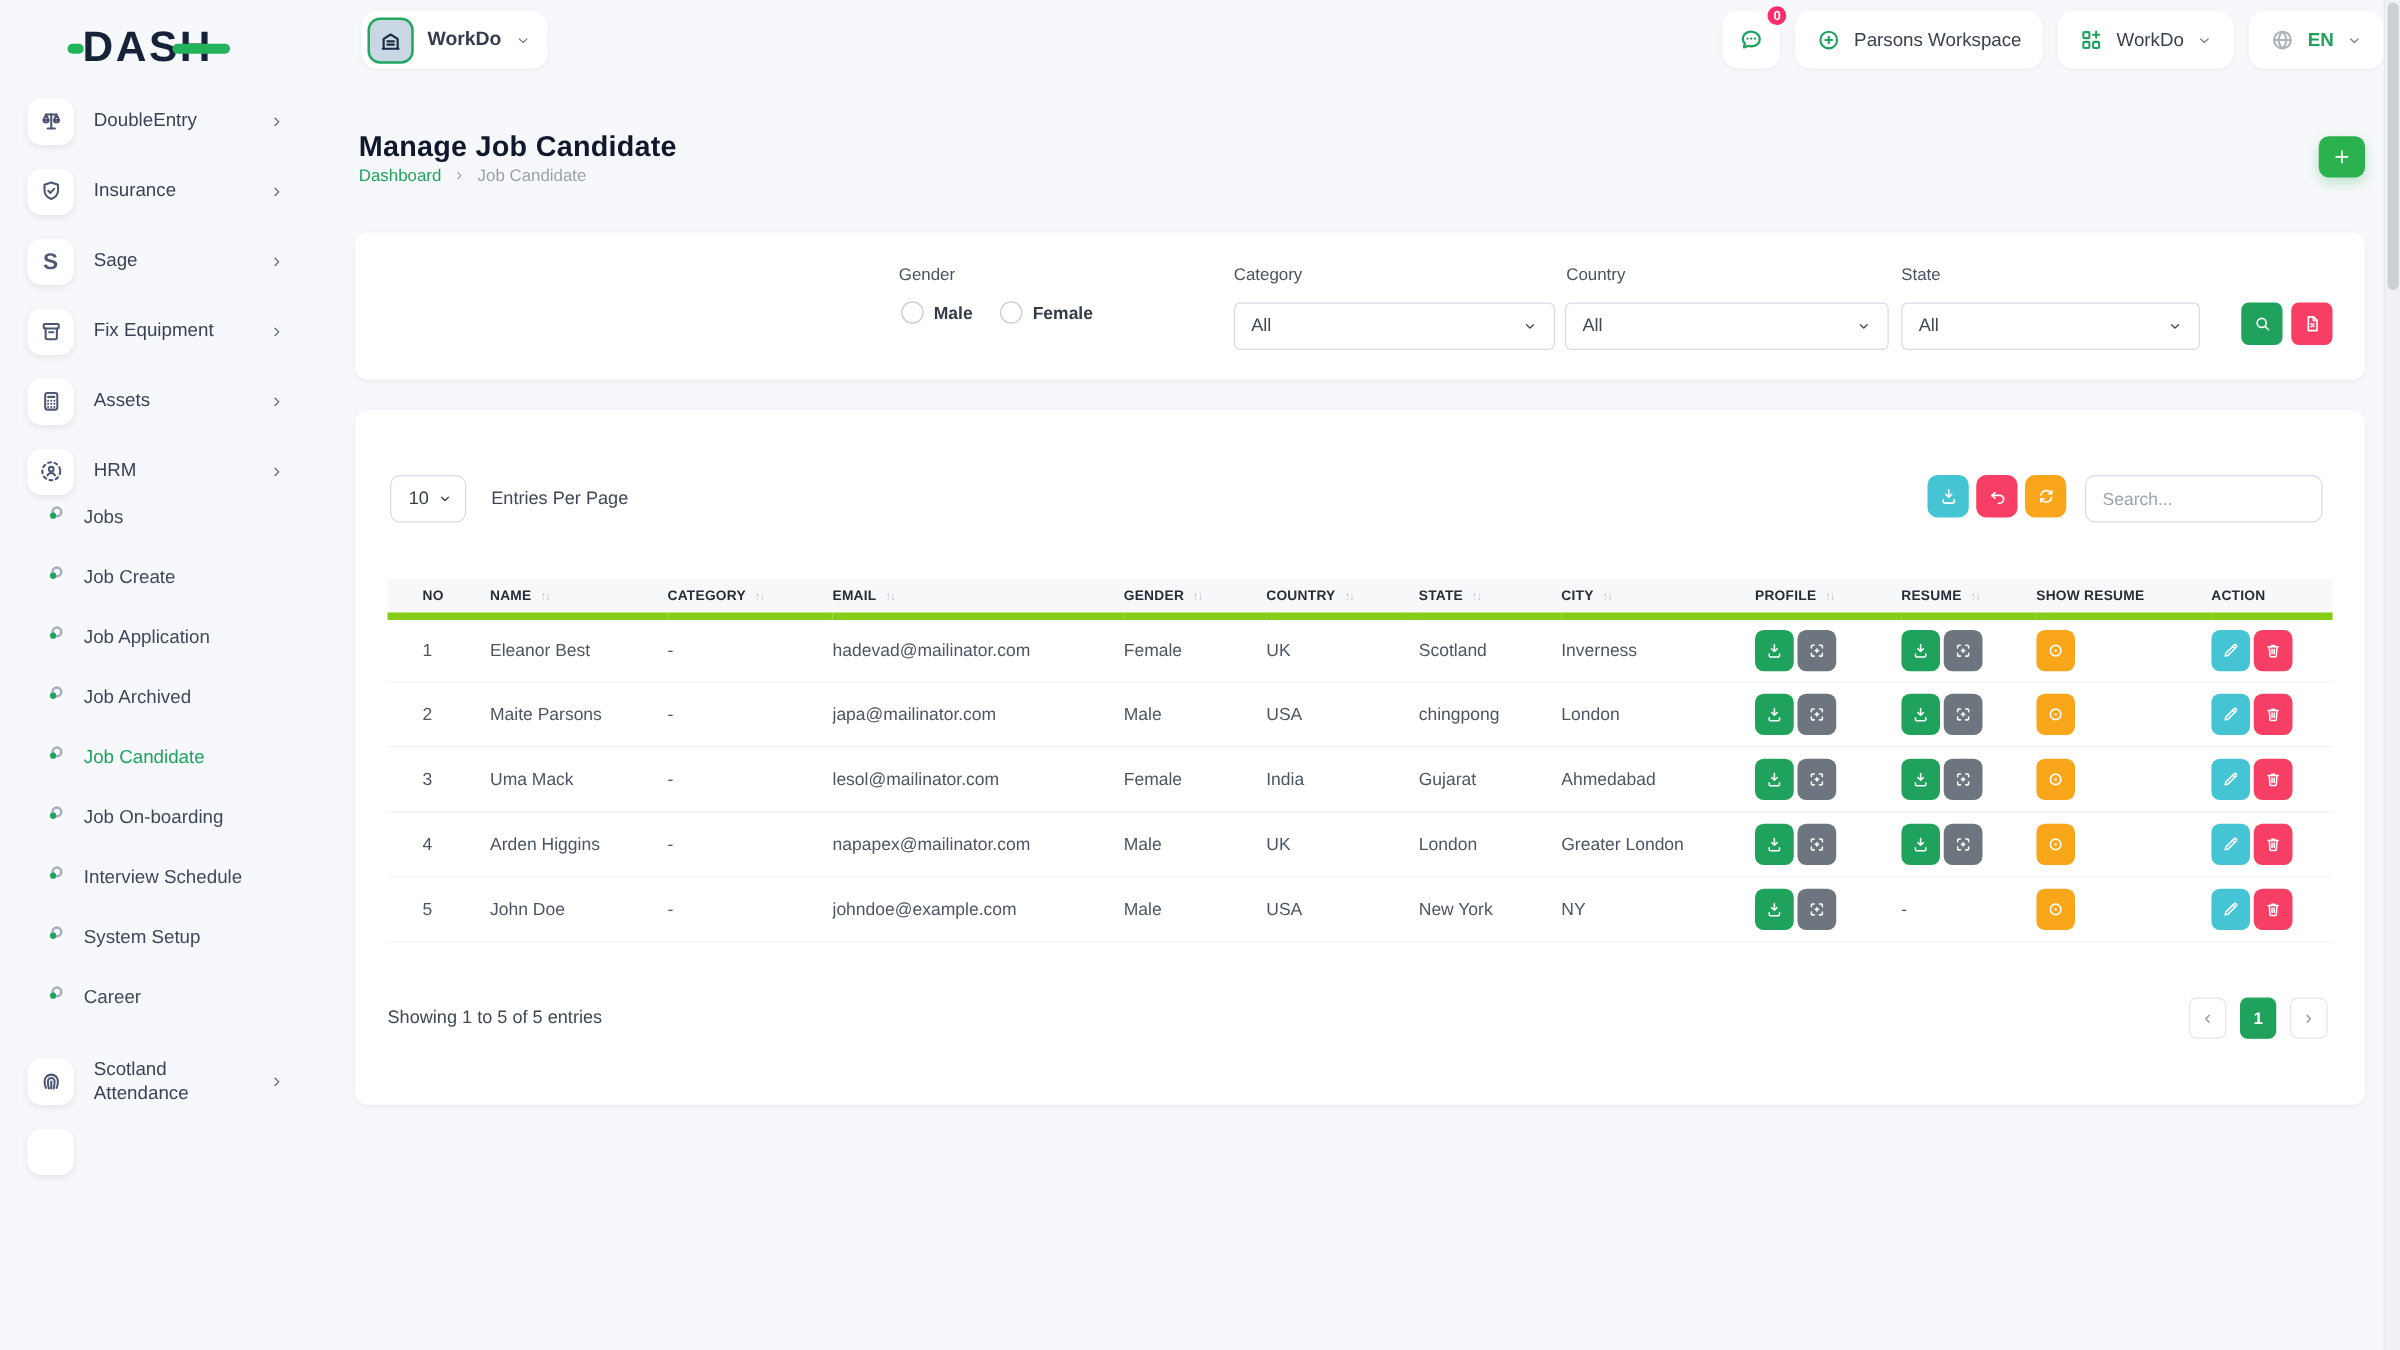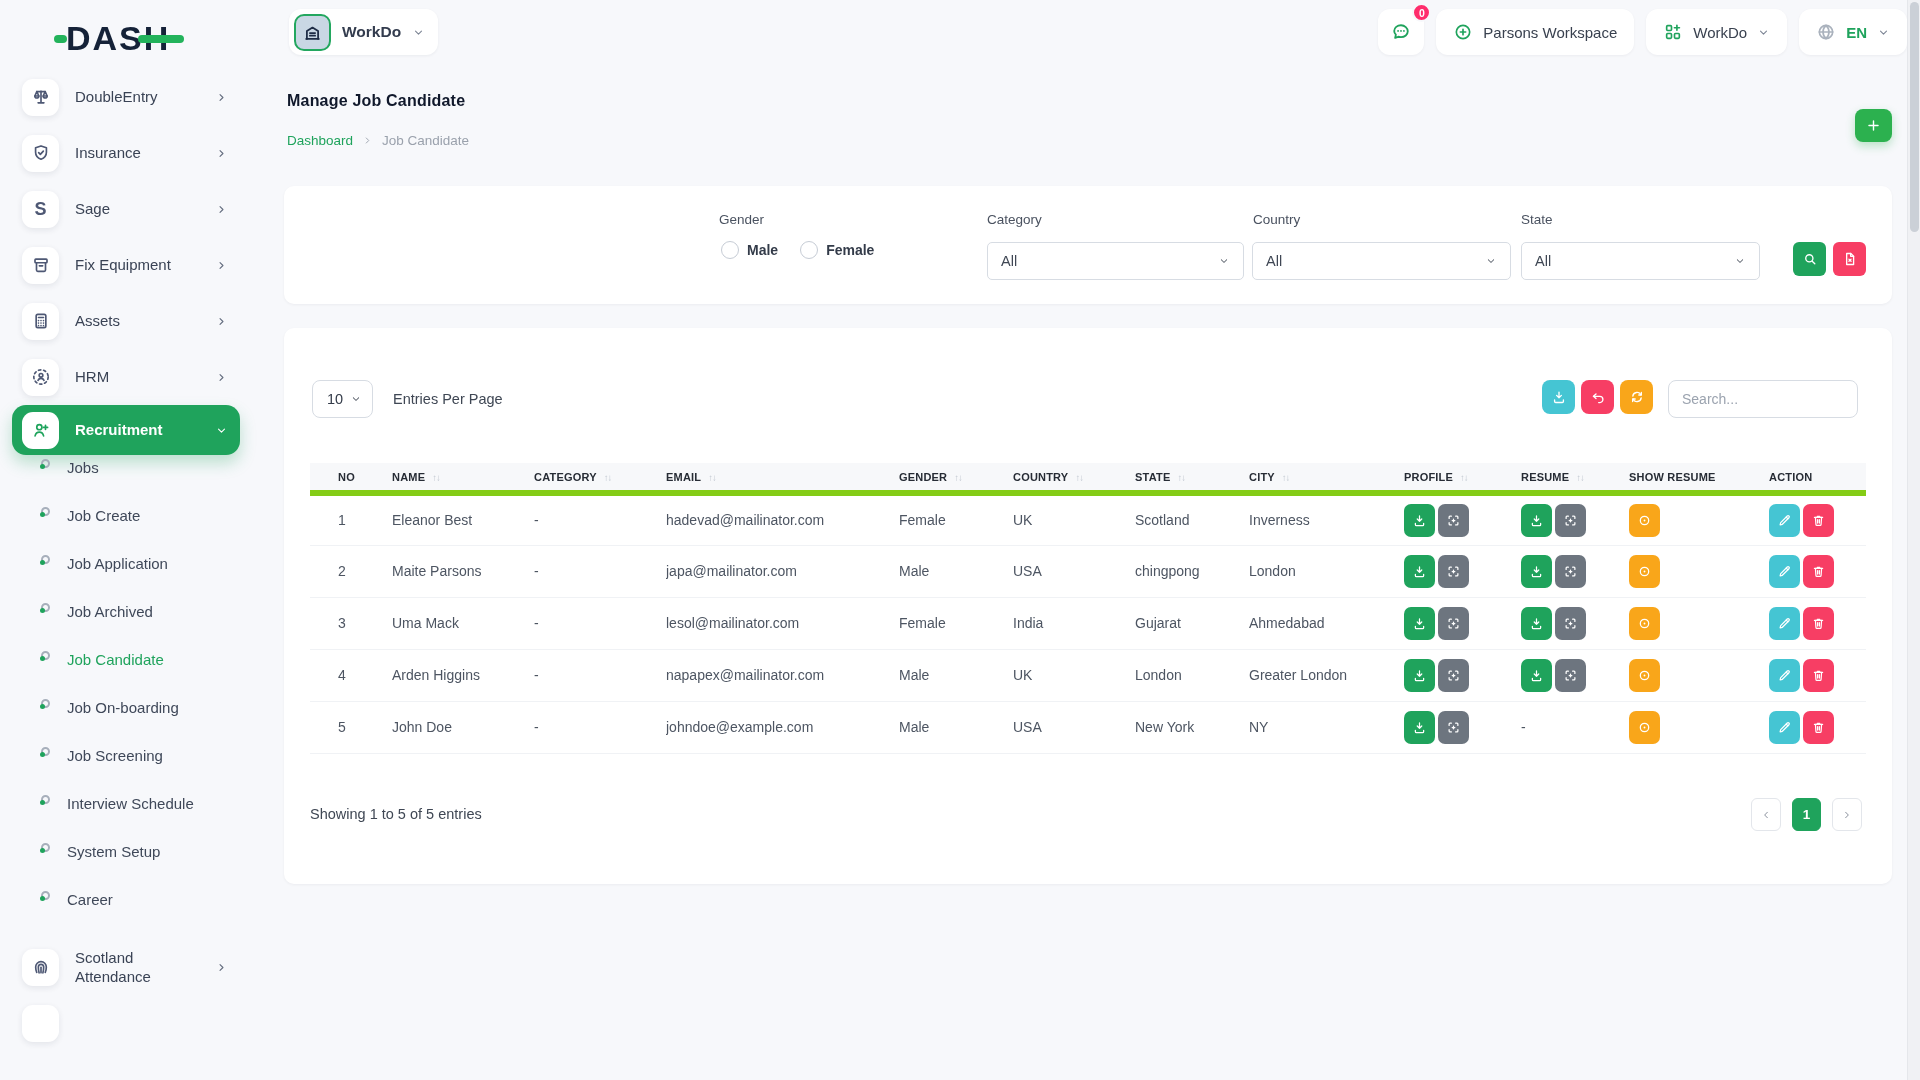--- a/index.html
+++ b/index.html
@@ -35,21 +35,21 @@
 .side-item.active .side-chev{color:#fff}
 .side-item.active .side-ic{color:#1fa35c;box-shadow:none}
 .side-sub{display:flex;align-items:flex-start;height:48px;padding-left:41px;gap:17px;cursor:pointer}
 .sub-label{font-size:15px;color:#3f4859}
 .side-sub.active .sub-label{color:#1fa35c}
 .bullet{width:9px;height:9px;border:2px solid #a7afbb;border-radius:50%;position:relative;flex:none}
 .bullet::after{content:"";position:absolute;width:5px;height:5px;border-radius:50%;background:#1fa35c;left:-3px;bottom:-3px}
 .sage{font-size:18px;font-weight:600;color:#4e5874}
 
 
-.page-title{position:absolute;left:287px;top:92px;font-size:16px;font-weight:700;color:#10182b;letter-spacing:.2px}
+.page-title{position:absolute;left:287px;top:104px;font-size:23px;font-weight:700;color:#10182b;letter-spacing:.2px}
 .breadcrumb{position:absolute;left:287px;top:133px;display:flex;align-items:center;gap:9px;font-size:13.5px}
 .bc-home{color:#1fa35c;cursor:pointer}
 .bc-sep{width:11px;height:11px;color:#9aa1ac}
 .bc-current{color:#9aa1ac}
 .add-btn{position:absolute;left:1855px;top:109px;width:37px;height:33px;border-radius:8px;background:#2cb14f;color:#fff;display:flex;align-items:center;justify-content:center;cursor:pointer;box-shadow:0 4px 10px rgba(44,177,79,.3)}
 
 
 .card{position:absolute;background:#fff;border-radius:10px;box-shadow:0 1px 3px rgba(18,28,45,.05)}
 #filter-card{left:284px;top:186px;width:1608px;height:118px}
 .f-label{position:absolute;font-size:13.5px;color:#4a5260}
@@ -261,37 +261,20 @@
           </svg>
         </span>
       </span>
       <span class="side-label">HRM</span>
       <span class="icn side-chev">
         <svg viewBox="0 0 24 24" fill="none" stroke="currentColor" stroke-width="2" stroke-linecap="round" stroke-linejoin="round">
           <path d="m9.3 6.5 5.4 5.5-5.4 5.5"></path>
         </svg>
       </span>
     </div>
-    <div class="side-item active">
-      <span class="side-ic">
-        <span class="icn" style="width:20px;height:20px">
-          <svg viewBox="0 0 24 24" fill="none" stroke="currentColor" stroke-width="2" stroke-linecap="round" stroke-linejoin="round">
-            <circle cx="10" cy="8.6" r="3.1"></circle>
-            <path d="M4.9 19c.7-2.9 2.6-4.4 5.1-4.4s4.4 1.5 5.1 4.4"></path>
-            <path d="M17.4 6.4v5M14.9 8.9h5"></path>
-          </svg>
-        </span>
-      </span>
-      <span class="side-label">Recruitment</span>
-      <span class="icn side-chev">
-        <svg viewBox="0 0 24 24" fill="none" stroke="currentColor" stroke-width="2" stroke-linecap="round" stroke-linejoin="round">
-          <path d="m6.5 9.5 5.5 5.4 5.5-5.4"></path>
-        </svg>
-      </span>
-    </div>
     <div class="side-sub">
       <span class="bullet"></span>
       <span class="sub-label">Jobs</span>
     </div>
     <div class="side-sub">
       <span class="bullet"></span>
       <span class="sub-label">Job Create</span>
     </div>
     <div class="side-sub">
       <span class="bullet"></span>
@@ -301,24 +284,20 @@
       <span class="bullet"></span>
       <span class="sub-label">Job Archived</span>
     </div>
     <div class="side-sub active">
       <span class="bullet"></span>
       <span class="sub-label">Job Candidate</span>
     </div>
     <div class="side-sub">
       <span class="bullet"></span>
       <span class="sub-label">Job On-boarding</span>
-    </div>
-    <div class="side-sub">
-      <span class="bullet"></span>
-      <span class="sub-label">Job Screening</span>
     </div>
     <div class="side-sub">
       <span class="bullet"></span>
       <span class="sub-label">Interview Schedule</span>
     </div>
     <div class="side-sub">
       <span class="bullet"></span>
       <span class="sub-label">System Setup</span>
     </div>
     <div class="side-sub">

